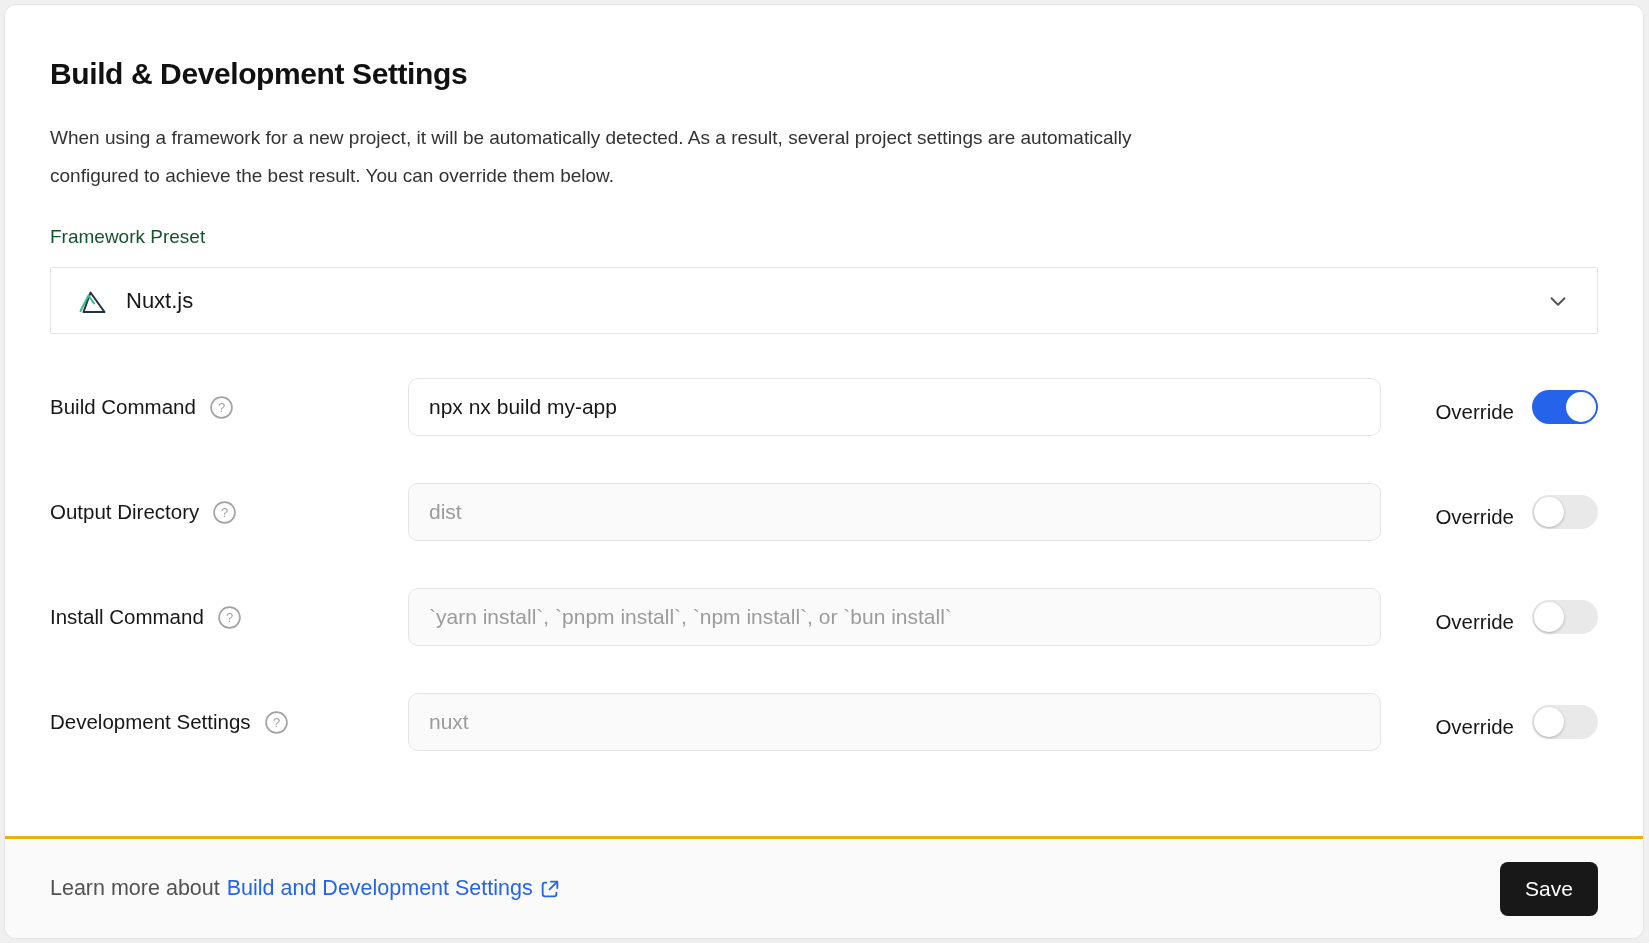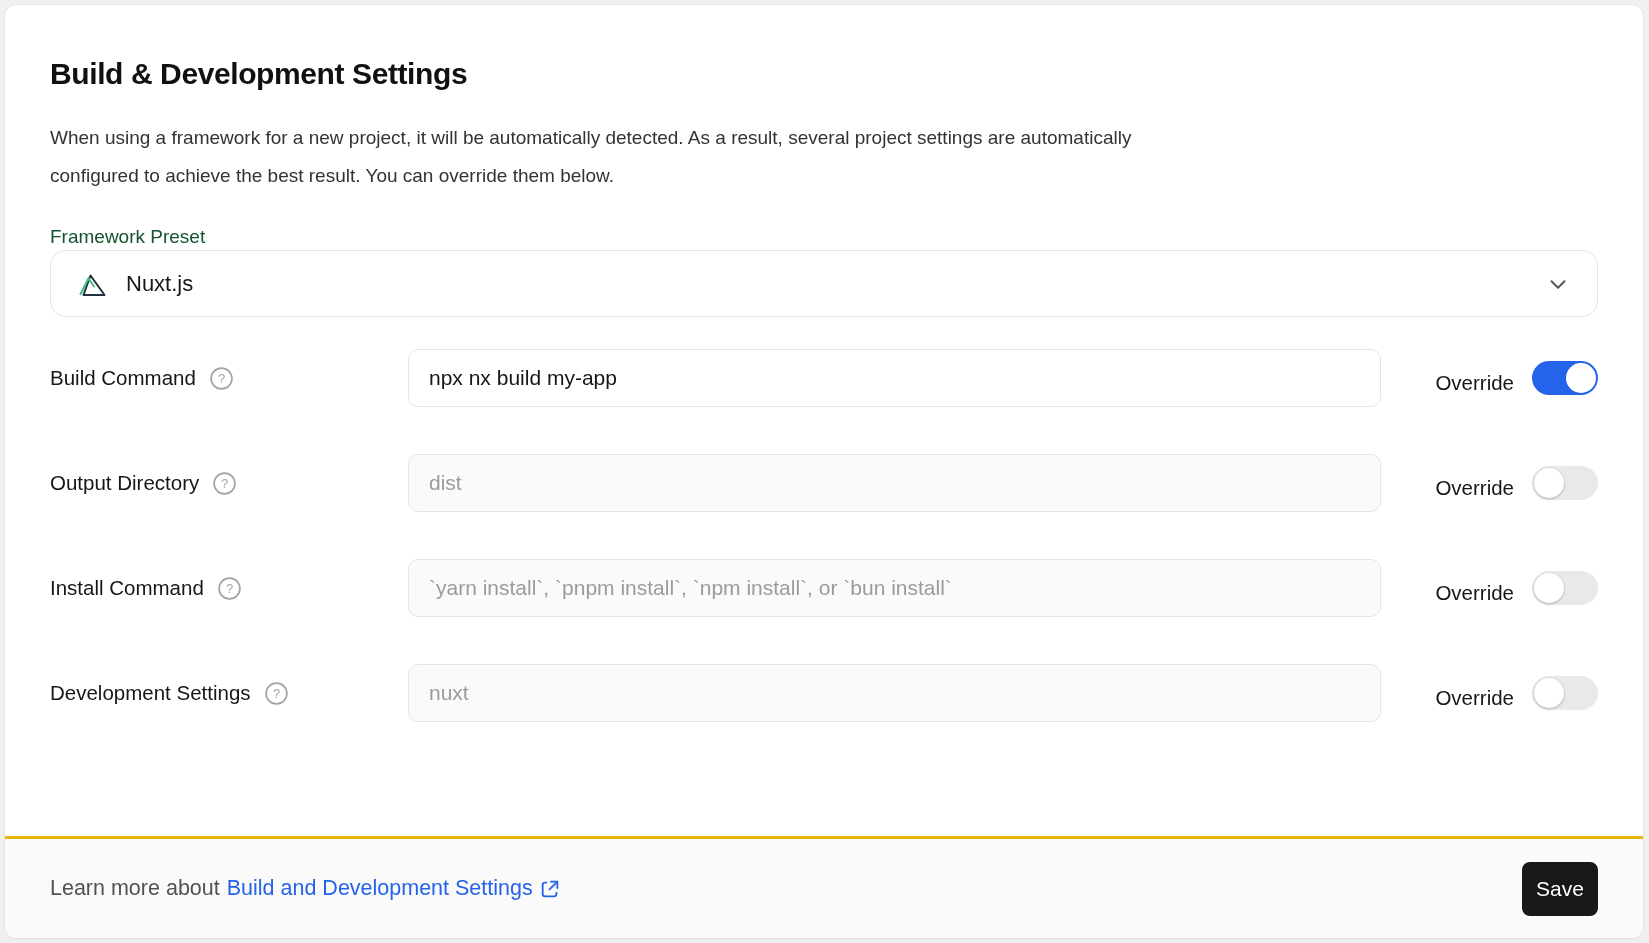--- a/index.html
+++ b/index.html
@@ -39,37 +39,38 @@
   .description span { display: block; }
 
   .field-label {
     margin-top: 28px;
     font-size: 19px;
     line-height: 27px;
     color: #14532d;
   }
 
   .select {
+    margin-top: 17px;
     height: 67px;
     border: 1px solid #e5e5e5;
-    border-radius: 16px;
+    border-radius: 2px;
     background: #ffffff;
     display: flex;
     align-items: center;
     padding: 0 26px;
     cursor: pointer;
   }
   .select .fw-name {
     margin-left: 15px;
     font-size: 22px;
     color: #171717;
   }
   .select .chevron { margin-left: auto; display: flex; }
 
-  .rows { margin-top: 32px; }
+  .rows { margin-top: 44px; }
   .setting-row {
     display: flex;
     align-items: center;
     height: 58px;
     margin-bottom: 47px;
   }
   .row-label {
     width: 358px;
     display: flex;
     align-items: center;
@@ -141,21 +142,21 @@
     color: #2563eb;
     text-decoration: none;
     margin-left: 7px;
     display: flex;
     align-items: center;
     cursor: pointer;
   }
   .ext-icon { margin-left: 6px; display: flex; }
 
   .save-btn {
-    width: 76px; height: 54px;
+    width: 98px; height: 54px;
     background: #181818;
     color: #ffffff;
     border: none;
     border-radius: 8px;
     font-size: 21px;
     font-weight: 500;
     font-family: "Liberation Sans", "DejaVu Sans", sans-serif;
     cursor: pointer;
   }
 </style>

